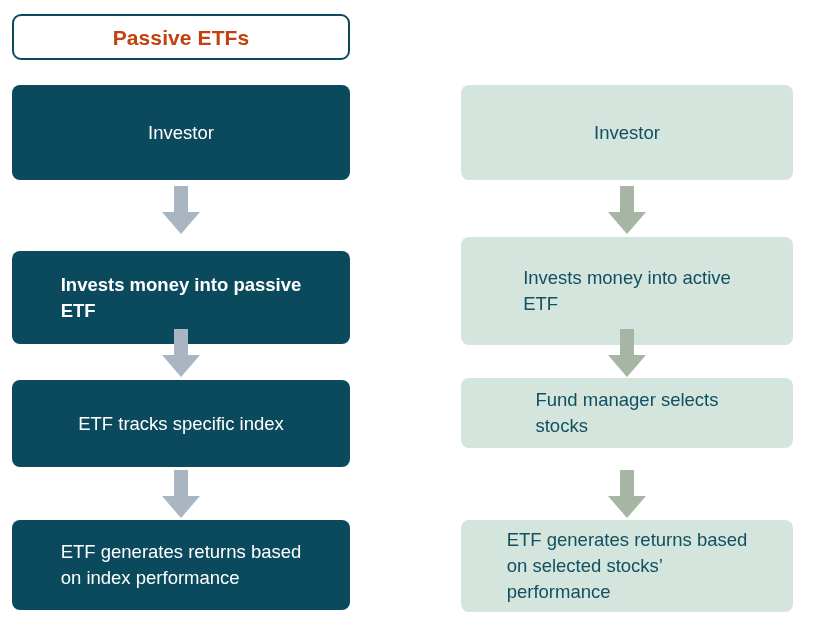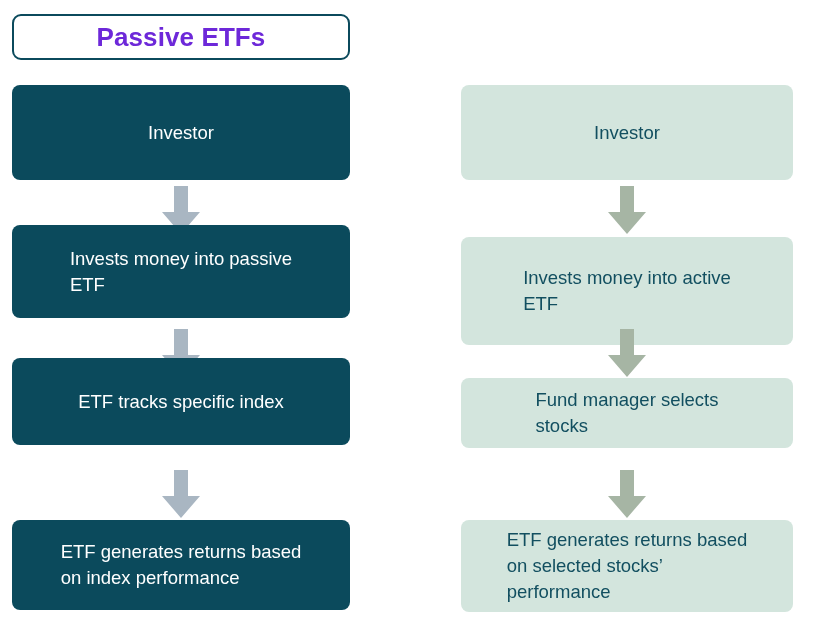--- a/index.html
+++ b/index.html
@@ -38,23 +38,23 @@
     background: #ffffff;
     border-radius: 9px;
     display: flex;
     align-items: center;
     justify-content: center;
   }
   .column.left  .header-box { border: 2px solid #0B4A5C; }
   .column.right .header-box { border: 2px solid #DCEAE3; }
 
   .header-title {
-    font-size: 26px;
+    font-size: 21px;
     font-weight: bold;
-    color: #6d28d9;
+    color: #c2410c;
     letter-spacing: 0.1px;
     line-height: 1;
   }
 
   
   .step-box {
     position: absolute;
     left: 0;
     right: 0;
     box-sizing: border-box;
@@ -70,22 +70,22 @@
   .step-label {
     font-size: 18.5px;
     line-height: 26px;
     white-space: pre-line;
   }
   .column.left  .step-label { color: #ffffff; }
   .column.right .step-label { color: #124F60; }
 
   
   .column.left .row0 { top: 85px;  height: 95px; }
-  .column.left .row1 { top: 225px; height: 93px; }
-  .column.left .row2 { top: 358px; height: 87px; }
+  .column.left .row1 { top: 251px; height: 93px; font-weight: bold; }
+  .column.left .row2 { top: 380px; height: 87px; }
   .column.left .row3 { top: 520px; height: 90px; }
 
   
   .column.right .row0 { top: 85px;  height: 95px; }
   .column.right .row1 { top: 237px; height: 108px; }
   .column.right .row2 { top: 378px; height: 70px; }
   .column.right .row3 { top: 520px; height: 92px; }
 
   
   .arrow {

